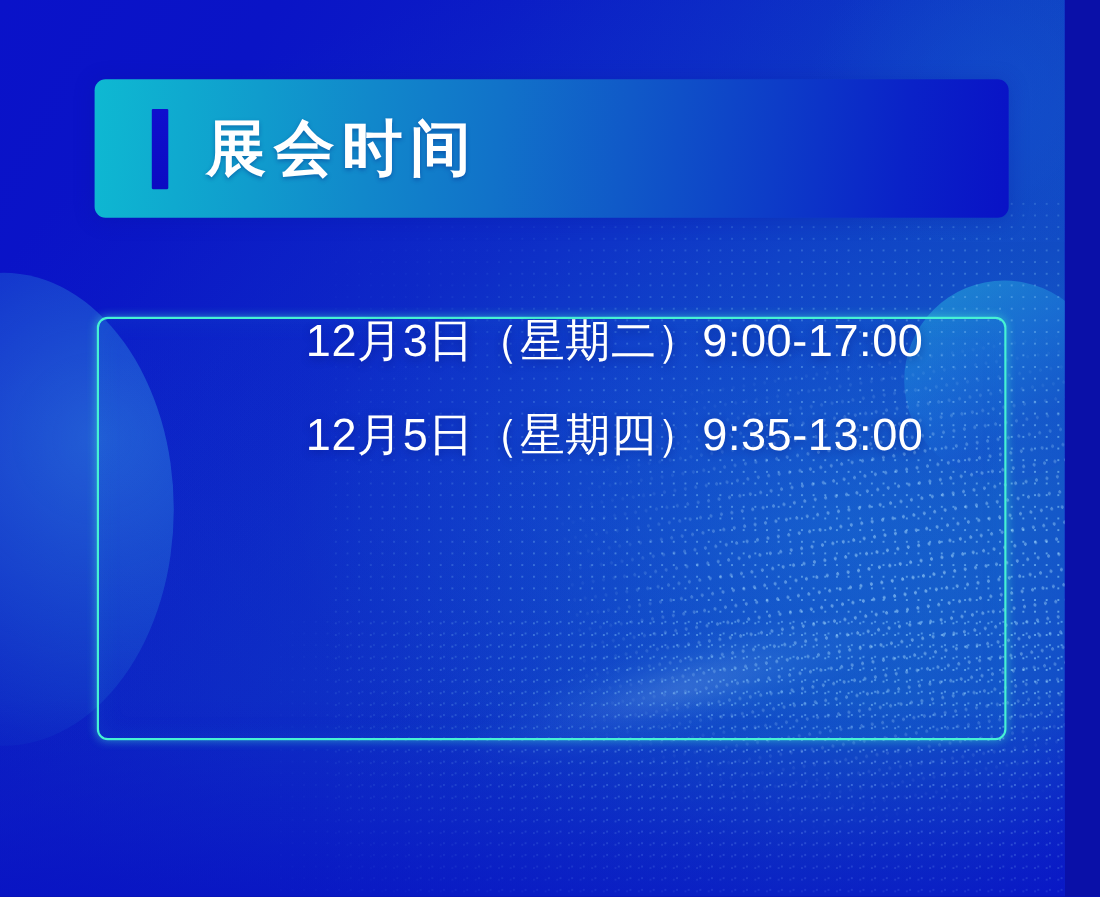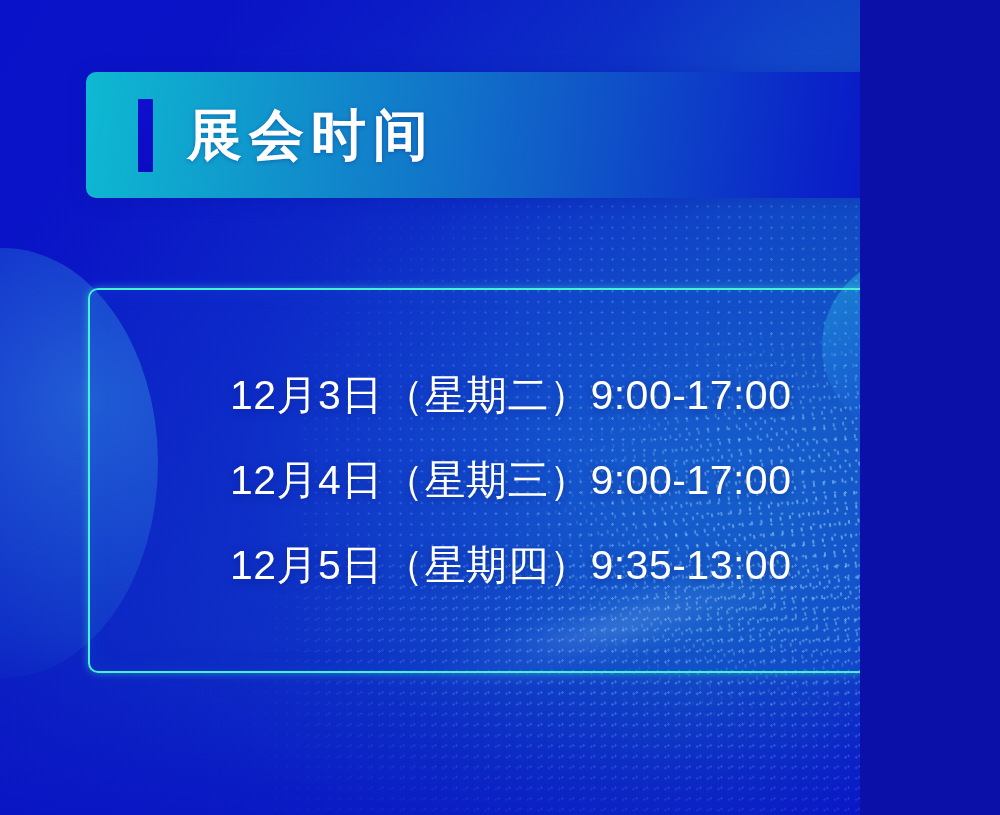--- a/index.html
+++ b/index.html
@@ -6,21 +6,21 @@
     margin: 0;
     padding: 0;
     background: #0a10a8;
   }
   body {
     font-family: "Liberation Sans", "DejaVu Sans", sans-serif;
   }
 
   .poster {
     position: relative;
-    width: 860px;
+    width: 968px;
     height: 815px;
     overflow: hidden;
     background: #0a14c4;
   }
 
   
   .bg-base {
     position: absolute;
     inset: 0;
     background:
@@ -188,22 +188,23 @@
     height: 385px;
     border: 2px solid #46f2d4;
     border-radius: 10px;
     box-sizing: border-box;
     box-shadow:
       0 0 9px rgba(70,242,212,0.45),
       inset 0 0 22px rgba(30,170,230,0.10);
     background: linear-gradient(150deg, rgba(18,80,215,0.12) 0%, rgba(12,40,205,0.05) 60%, rgba(20,110,220,0.10) 100%);
     display: flex;
     flex-direction: column;
-    justify-content: center;
+    justify-content: flex-start;
     align-items: flex-start;
+    padding-left: 48px;
   }
 
   .schedule-list {
     margin: 0;
     padding: 0 0 0 140px;
     list-style: none;
   }
 
   .schedule-item {
     color: #ffffff;
@@ -234,18 +235,17 @@
   <div class="vignette-bottom"></div>
 
   <div class="header-bar">
     <div class="header-accent"></div>
     <div class="header-title">展会时间</div>
   </div>
 
   <div class="content-frame">
     <ul class="schedule-list">
       <li class="schedule-item">12月3日（星期二）9:00-17:00</li>
-      <li class="schedule-item">12月4日（星期三）9:00-17:00</li>
       <li class="schedule-item">12月5日（星期四）9:35-13:00</li>
     </ul>
   </div>
 
 </div>
 
 </body></html>

